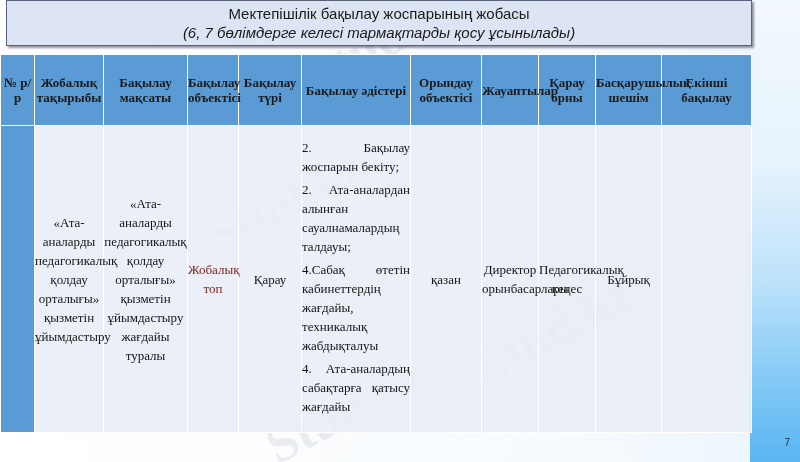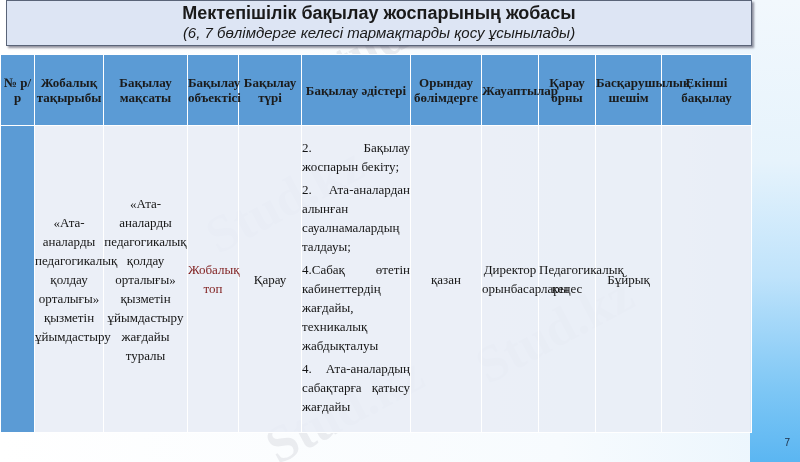--- a/index.html
+++ b/index.html
@@ -11,21 +11,21 @@
   .right-band {
     position:absolute; right:0; top:0; width:50px; height:462px;
     background: linear-gradient(180deg, #f2f8fd 0%, #e6f3fc 35%, #bfe3fb 60%, #7cc6f5 85%, #5bb6f2 100%);
   }
   .title-box {
     position:absolute; left:6px; top:0px; width:744px; height:44px;
     background:#dde5f4; border:1px solid #5a6478;
     box-shadow: 2px 2px 2px rgba(60,60,80,0.55);
     text-align:center; font-family:"Liberation Sans", sans-serif; color:#1a1a1a;
   }
-  .title-box .t1 { font-size:18px; line-height:19px; margin-top:3px;font-weight:bold; }
+  .title-box .t1 { font-size:15px; line-height:19px; margin-top:3px; }
   .title-box .t2 { font-size:15px; line-height:19px; font-style:italic; }
   table.plan {
     position:absolute; left:0; top:54px; width:751px;
     border-collapse:collapse; table-layout:fixed;
   }
   table.plan td, table.plan th {
     border:1.5px solid #ffffff; padding:0; text-align:center; vertical-align:middle;
   }
   table.plan th {
     background:#5b9bd5; color:#1b1b1b; font-weight:bold; font-size:13px; line-height:15px;
@@ -82,21 +82,21 @@
       <col style="width:90px">
   </colgroup>
   <tbody>
       <tr>
     <th class="num"><span>№ р/р</span></th>
     <th><span>Жобалық тақырыбы</span></th>
     <th><span>Бақылау мақсаты</span></th>
     <th><span>Бақылау объектісі</span></th>
     <th><span>Бақылау түрі</span></th>
     <th><span>Бақылау әдістері</span></th>
-    <th><span>Орындау бөлімдерге</span></th>
+    <th><span>Орындау объектісі</span></th>
     <th><span>Жауаптылар</span></th>
     <th><span>Қарау орны</span></th>
     <th><span>Басқарушылық шешім</span></th>
     <th><span>Екінші бақылау</span></th>
   </tr>
   <tr class="data">
     <td class="first"></td>
     <td>«Ата-аналарды педагогикалық қолдау орталығы» қызметін ұйымдастыру</td>
     <td>«Ата-аналарды педагогикалық қолдау орталығы» қызметін ұйымдастыру жағдайы туралы</td>
     <td class="gray">Жобалық топ</td>

